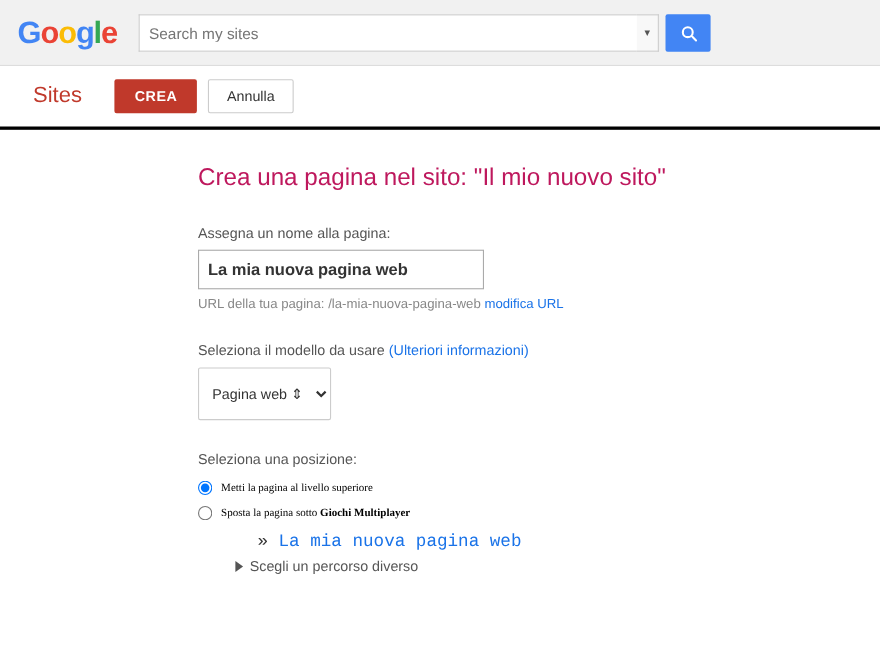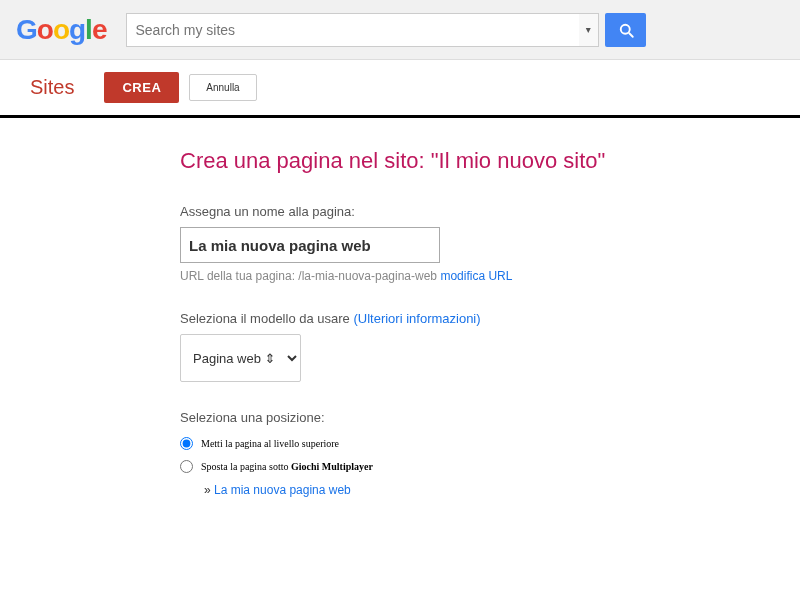--- a/index.html
+++ b/index.html
@@ -98,21 +98,21 @@
       cursor: pointer;
       border-radius: 2px;
       margin-right: 10px;
       letter-spacing: 0.5px;
     }
     #annulla-btn {
       background: #fff;
       color: #333;
       border: 1px solid #ccc;
       padding: 7px 16px;
-      font-size: 10px;
+      font-size: 13px;
       cursor: pointer;
       border-radius: 2px;
     }
 
     
     #main {
       padding: 30px 80px 30px 180px;
     }
     #page-title {
       font-size: 22px;
@@ -194,23 +194,24 @@
     .radio-option label {
       font-size: 10px;
       color: #000000;
       cursor: pointer;
       font-family: Liberation Serif, serif;
     }
     .radio-option label strong {
       font-weight: bold;
     }
     .sub-item {
-      margin-left: 24px;
+      margin-left: 54px;
       margin-bottom: 6px;
-      font-size: 12px;
+      font-size: 16px;
+      font-family: Liberation Mono, monospace;
     }
     .sub-item a {
       color: #1a73e8;
       text-decoration: none;
     }
     .expand-item {
       margin-left: 34px;
       font-size: 13px;
       color: #555;
       display: flex;
@@ -291,15 +292,19 @@
       <input type="radio" name="position" id="radio2" style="">
       <label for="radio2">
         <span>Sposta la pagina sotto </span><strong>Giochi Multiplayer</strong>
       </label>
     </div>
 
     <div class="sub-item">
       <span>» </span><a class="url-link">La mia nuova pagina web</a>
     </div>
 
+    <div class="expand-item">
+      <span class="triangle"></span>
+      <span>Scegli un percorso diverso</span>
+    </div>
   </div>
 
 </div>
 
 </body></html>

